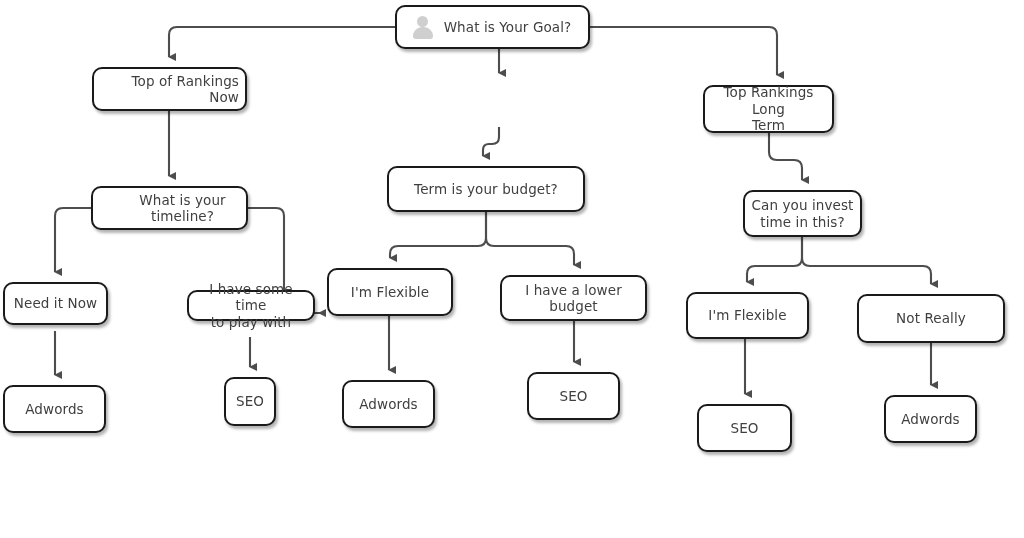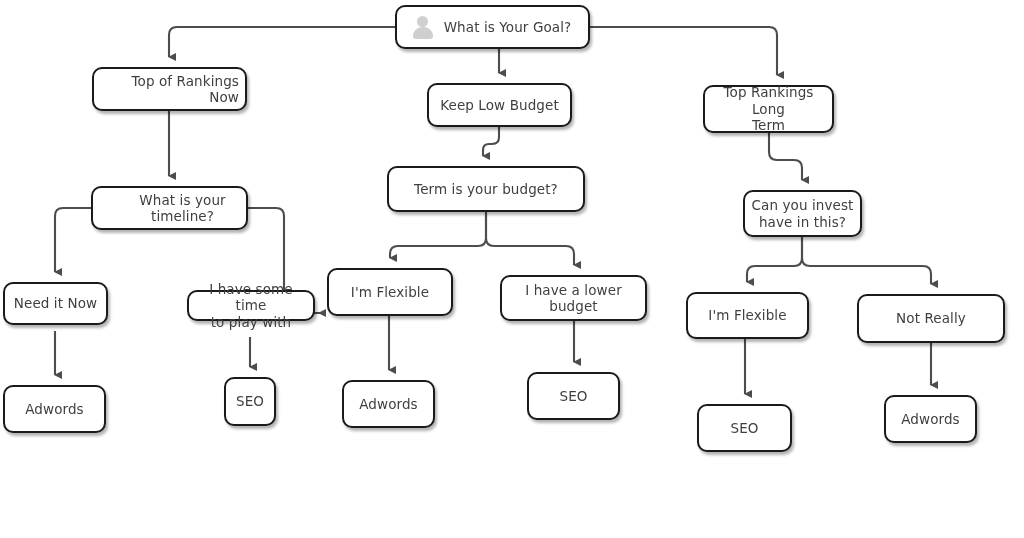--- a/index.html
+++ b/index.html
@@ -134,40 +134,37 @@
       <span class="head"></span>
         <span class="body"></span>
     </span>
     <span class="label">What is Your Goal?</span>
   </div>
 
   <div class="node" style="left:92px;top:67px;width:155px;height:44px;text-align:right;">
     <span class="label">Top of Rankings Now</span>
   </div>
 
-  <div class="node" style="left:427px;top:83px;width:145px;height:44px;">
-    <span class="label">Keep Low Budget</span>
-  </div>
 
   <div class="node" style="left:703px;top:85px;width:131px;height:48px;">
     <span class="label">Top Rankings Long
 Term</span>
   </div>
 
   <div class="node" style="left:91px;top:186px;width:157px;height:44px;padding-left:32px;">
     <span class="label">What is your timeline?</span>
   </div>
 
   <div class="node" style="left:387px;top:166px;width:198px;height:46px;">
     <span class="label">Term is your budget?</span>
   </div>
 
   <div class="node" style="left:743px;top:190px;width:119px;height:47px;">
     <span class="label">Can you invest
-have in this?</span>
+time in this?</span>
   </div>
 
   <div class="node" style="left:3px;top:282px;width:105px;height:43px;">
     <span class="label">Need it Now</span>
   </div>
 
   <div class="node" style="left:187px;top:290px;width:128px;height:31px;">
     <span class="label">I have some time
 to play with</span>
   </div>

